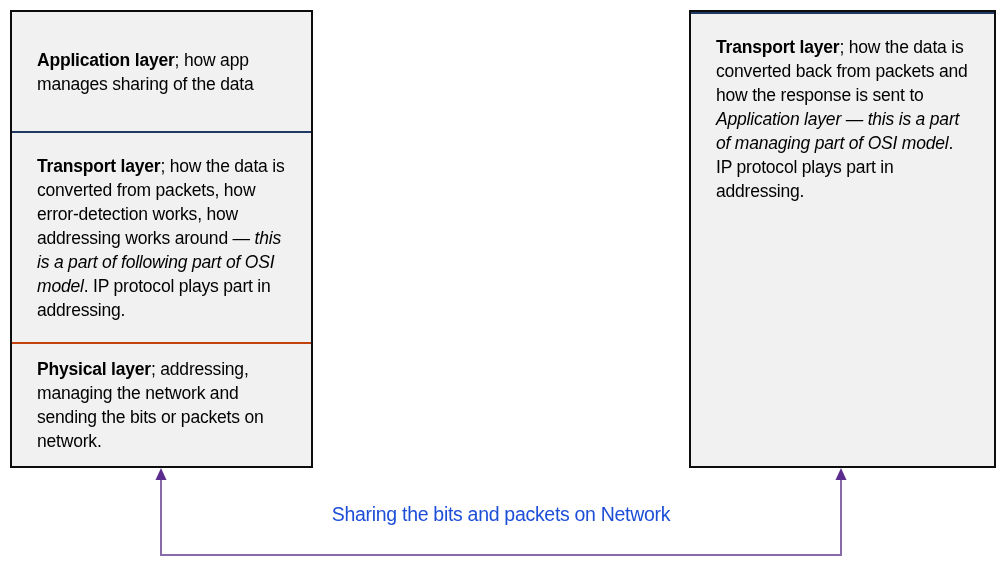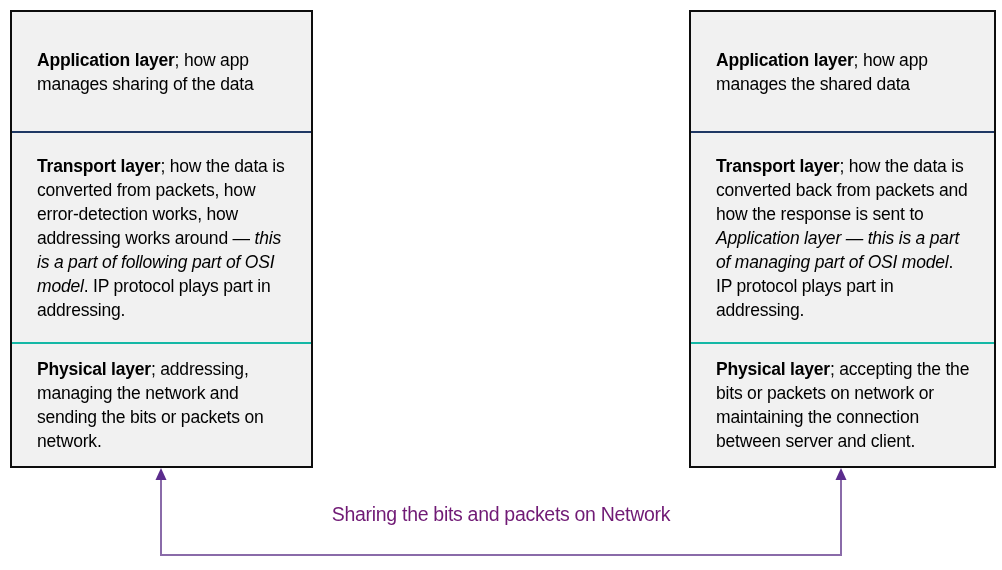--- a/index.html
+++ b/index.html
@@ -32,38 +32,38 @@
     display: flex;
     align-items: center;
     padding: 6px 22px 6px 25px;
     color: #000000;
     font-size: 17.5px;
     line-height: 24px;
     letter-spacing: -0.2px;
   }
   .section.app  { height: 119px; }
   .section.tran { height: 211px; border-top: 2px solid #1f3864; }
-  .section.phys { flex: 1;        border-top: 2px solid #14b8a6; }
+  .section.phys { flex: 1;        border-top: 2px solid #c2410c; }
   .section p { margin: 0; }
   .section span.b { font-weight: 700; }
   .section span.i { font-style: italic; }
   .connector-svg {
     position: absolute;
     left: 0; top: 0;
     width: 1002px;
     height: 570px;
     pointer-events: none;
   }
   .connector-label {
     position: absolute;
     left: 0;
     top: 503px;
     width: 1002px;
     text-align: center;
-    color: #701a75;
+    color: #1d4ed8;
     font-size: 19.5px;
     letter-spacing: -0.3px;
   }
 </style>
 </head>
 <body>
 
 <div class="canvas">
 
   <div class="layer-box left">
@@ -72,28 +72,22 @@
     </div>
     <div class="section tran">
       <p><span class="b">Transport layer</span><span>; how the data is converted from packets, how error-detection works, how addressing works around — </span><span class="i">this is a part of following part of OSI model</span><span>. IP protocol plays part in addressing.</span></p>
     </div>
     <div class="section phys">
       <p><span class="b">Physical layer</span><span>; addressing, managing the network and sending the bits or packets on network.</span></p>
     </div>
   </div>
 
   <div class="layer-box right">
-    <div class="section app">
-      <p><span class="b">Application layer</span><span>; how app manages the shared data</span></p>
-    </div>
     <div class="section tran">
       <p><span class="b">Transport layer</span><span>; how the data is converted back from packets and how the response is sent to </span><span class="i">Application layer — this is a part of managing part of OSI model</span><span>. IP protocol plays part in addressing.</span></p>
-    </div>
-    <div class="section phys">
-      <p><span class="b">Physical layer</span><span>; accepting the the bits or packets on network or maintaining the connection between server and client.</span></p>
     </div>
   </div>
 
   <svg class="connector-svg" viewBox="0 0 1002 570" xmlns="http://www.w3.org/2000/svg">
     <path d="M 161 476 L 161 555 L 841 555 L 841 476" fill="none" stroke-width="2" stroke="#8a6ba9"></path>
     <polygon points="161,468 155.5,480 166.5,480" fill="#5b2c8d"></polygon>
     <polygon points="841,468 835.5,480 846.5,480" fill="#5b2c8d"></polygon>
   </svg>
 
   <div class="connector-label">Sharing the bits and packets on Network</div>

